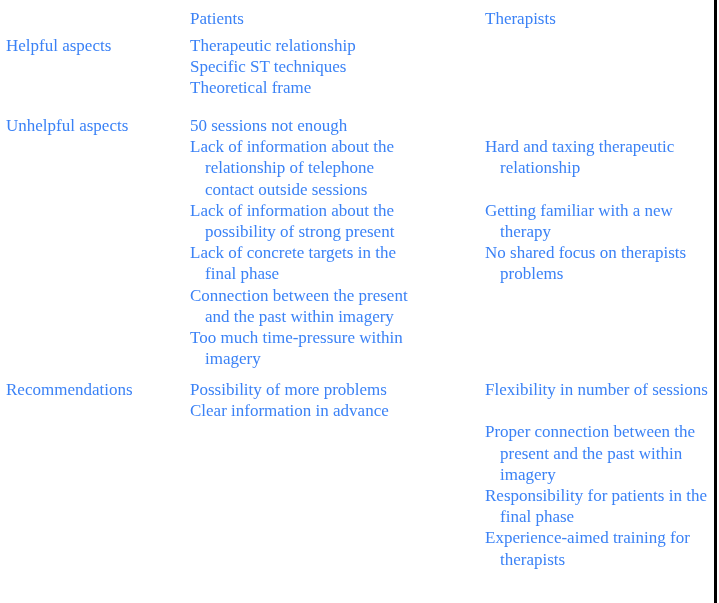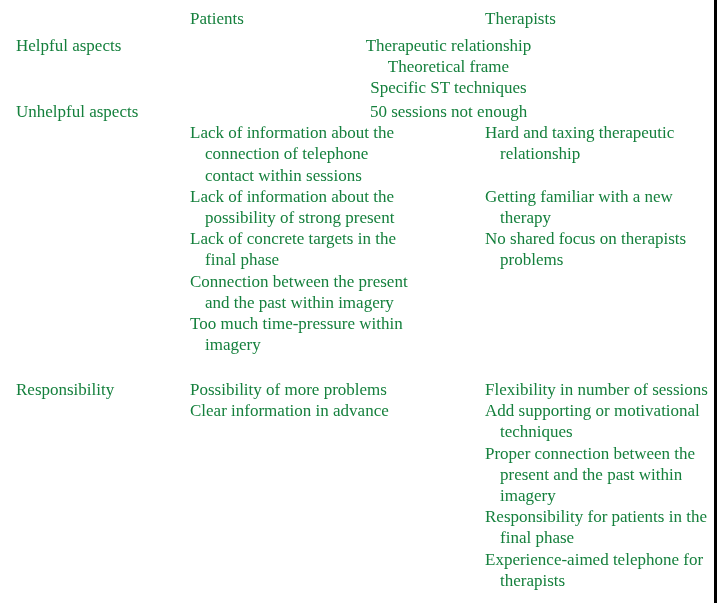--- a/index.html
+++ b/index.html
@@ -1,33 +1,33 @@
 <!DOCTYPE html>
 <html><head>
 <meta charset="utf-8">
 <style>
   html,body { margin:0; padding:0; background:#ffffff; }
   .page {
     position:relative; width:719px; height:603px; background:#ffffff;
     font-family:"Liberation Serif","DejaVu Serif",serif;
-    font-size:17px; line-height:21.2px; color:#15803d;
+    font-size:17px; line-height:21.2px; color:#3b82f6;
     overflow:hidden;
   }
   .hrule { position:absolute; left:0; width:719px; background:#000; }
   .hrule.bar-top   { top:0;   height:5; }
   .hrule.rule-1    { top:33;  height:2; }
   .hrule.rule-2    { top:98;  height:2; }
   .hrule.rule-3    { top:376; height:2; }
   .hrule.bar-bot   { top:592; height:4; }
   .vrule { position:absolute; top:0; right:2px; width:3px; height:603px; background:#000; }
 
   .sec { position:absolute; left:0; width:719px; }
   .row { display:grid; grid-template-columns:190px 295px 234px; align-items:start; }
-  .c1 { padding-left:16px; }
-  .span23 { grid-column:2/4; text-align:center; padding-right:12px; }
+  .c1 { padding-left:6px; }
+  .span23 { grid-column:2/4; text-align:left; padding-right:12px; }
   .line { white-space:nowrap; }
   .cell .line + .line { padding-left:15px; }
 </style>
 </head>
 <body>
 
 <div class="page">
 
   <div class="hrule bar-top"></div>
   <div class="hrule rule-1"></div>
@@ -44,39 +44,39 @@
     </div>
   </div>
 
   <div class="sec" style="top:35px">
     <div class="row">
       <div class="c1 cell">Helpful aspects</div>
       <div class="span23 cell">Therapeutic relationship</div>
     </div>
     <div class="row">
       <div class="c1 cell"></div>
-      <div class="span23 cell">Theoretical frame</div>
+      <div class="span23 cell">Specific ST techniques</div>
     </div>
     <div class="row">
       <div class="c1 cell"></div>
-      <div class="span23 cell">Specific ST techniques</div>
+      <div class="span23 cell">Theoretical frame</div>
     </div>
   </div>
 
-  <div class="sec" style="top:101px">
+  <div class="sec" style="top:115px">
     <div class="row">
       <div class="c1 cell">Unhelpful aspects</div>
       <div class="span23 cell">50 sessions not enough</div>
     </div>
     <div class="row">
       <div class="c1 cell"></div>
       <div class="cell">
           <div class="line">Lack of information about the</div>
-          <div class="line">connection of telephone</div>
-          <div class="line">contact within sessions</div>
+          <div class="line">relationship of telephone</div>
+          <div class="line">contact outside sessions</div>
         </div>
       <div class="cell">
           <div class="line">Hard and taxing therapeutic</div>
           <div class="line">relationship</div>
         </div>
     </div>
     <div class="row">
       <div class="c1 cell"></div>
       <div class="cell">
           <div class="line">Lack of information about the</div>
@@ -111,36 +111,32 @@
       <div class="cell">
           <div class="line">Too much time-pressure within</div>
           <div class="line">imagery</div>
         </div>
       <div class="cell"></div>
     </div>
   </div>
 
   <div class="sec" style="top:379px">
     <div class="row">
-      <div class="c1 cell">Responsibility</div>
+      <div class="c1 cell">Recommendations</div>
       <div class="cell">
           <div class="line">Possibility of more problems</div>
         </div>
       <div class="cell">
           <div class="line">Flexibility in number of sessions</div>
         </div>
     </div>
     <div class="row">
       <div class="c1 cell"></div>
       <div class="cell">
           <div class="line">Clear information in advance</div>
-        </div>
-      <div class="cell">
-          <div class="line">Add supporting or motivational</div>
-          <div class="line">techniques</div>
         </div>
     </div>
     <div class="row">
       <div class="c1 cell"></div>
       <div class="cell"></div>
       <div class="cell">
           <div class="line">Proper connection between the</div>
           <div class="line">present and the past within</div>
           <div class="line">imagery</div>
         </div>
@@ -150,19 +146,19 @@
       <div class="cell"></div>
       <div class="cell">
           <div class="line">Responsibility for patients in the</div>
           <div class="line">final phase</div>
         </div>
     </div>
     <div class="row">
       <div class="c1 cell"></div>
       <div class="cell"></div>
       <div class="cell">
-          <div class="line">Experience-aimed telephone for</div>
+          <div class="line">Experience-aimed training for</div>
           <div class="line">therapists</div>
         </div>
     </div>
   </div>
 
 </div>
 
 </body></html>

